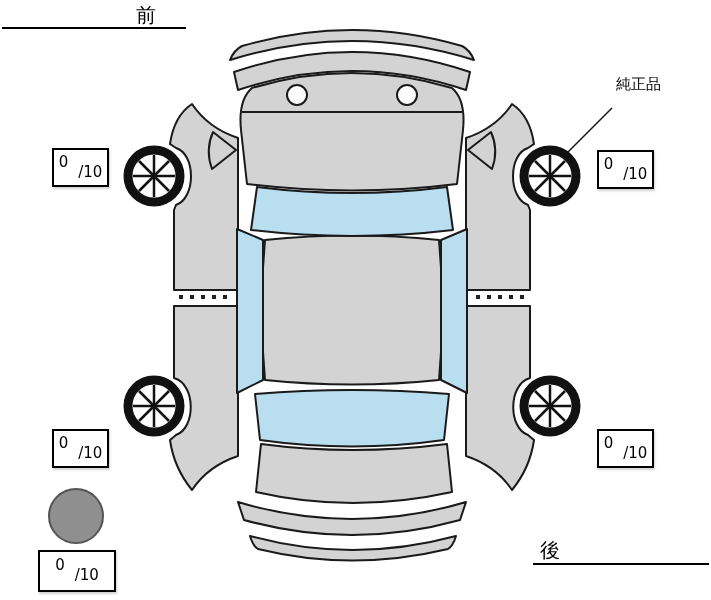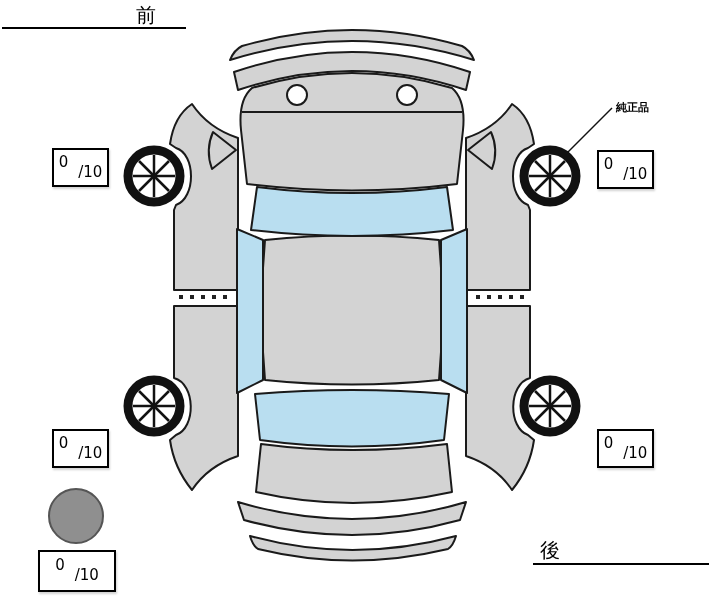--- a/index.html
+++ b/index.html
@@ -6,21 +6,21 @@
   html,body{width:711px;height:600px;background:#fff;
     font-family:"DejaVu Sans","Liberation Sans",sans-serif;color:#000;overflow:hidden}
   .stage{position:relative;width:711px;height:600px;background:#fff}
   .car-svg{position:absolute;left:0;top:0}
 
   .label{position:absolute;color:#000;white-space:nowrap}
   .front-label{left:136px;top:2px;font-size:20px}
   .front-line{position:absolute;left:2px;top:27px;width:184px;border-top:2px solid #000}
   .rear-label{left:540px;top:537px;font-size:20px}
   .rear-line{position:absolute;left:533px;top:563px;width:176px;border-top:2px solid #000}
-  .genuine-label{left:616px;top:100px;font-size:11px;font-weight:bold}
+  .genuine-label{left:616px;top:75px;font-size:15px;font-weight:normal}
 
   .measure-box{position:absolute;width:57px;height:39px;border:2px solid #000;background:#fff;
     display:flex;align-items:center;justify-content:center;font-size:15px;
     box-shadow:1px 2px 2px rgba(0,0,0,0.18)}
   .measure-box .num{display:inline-block;transform:translateY(-6px)}
   .measure-box .den{display:inline-block;transform:translateY(4px);margin-left:10px}
   .measure-box.spare{width:78px;height:42px}
 
   .pos-fl{left:52px;top:148px}
   .pos-fr{left:597px;top:150px}

